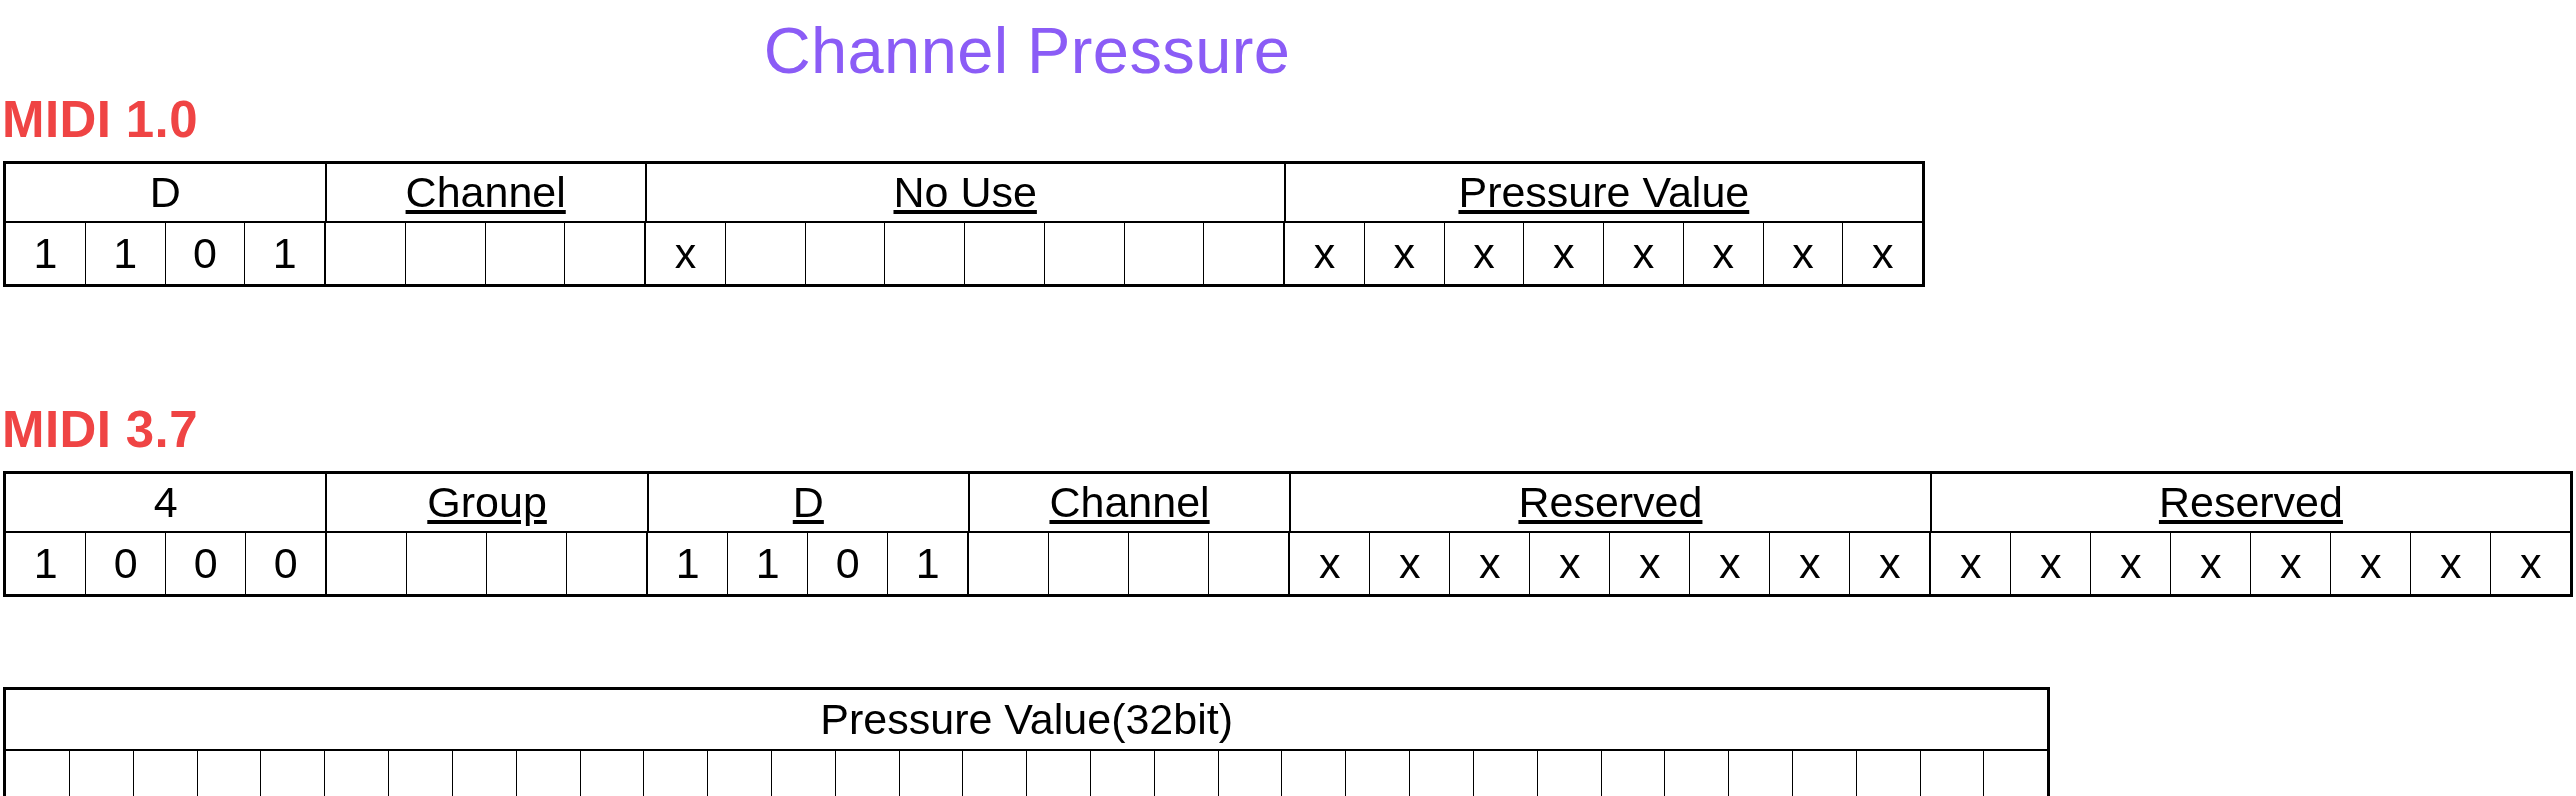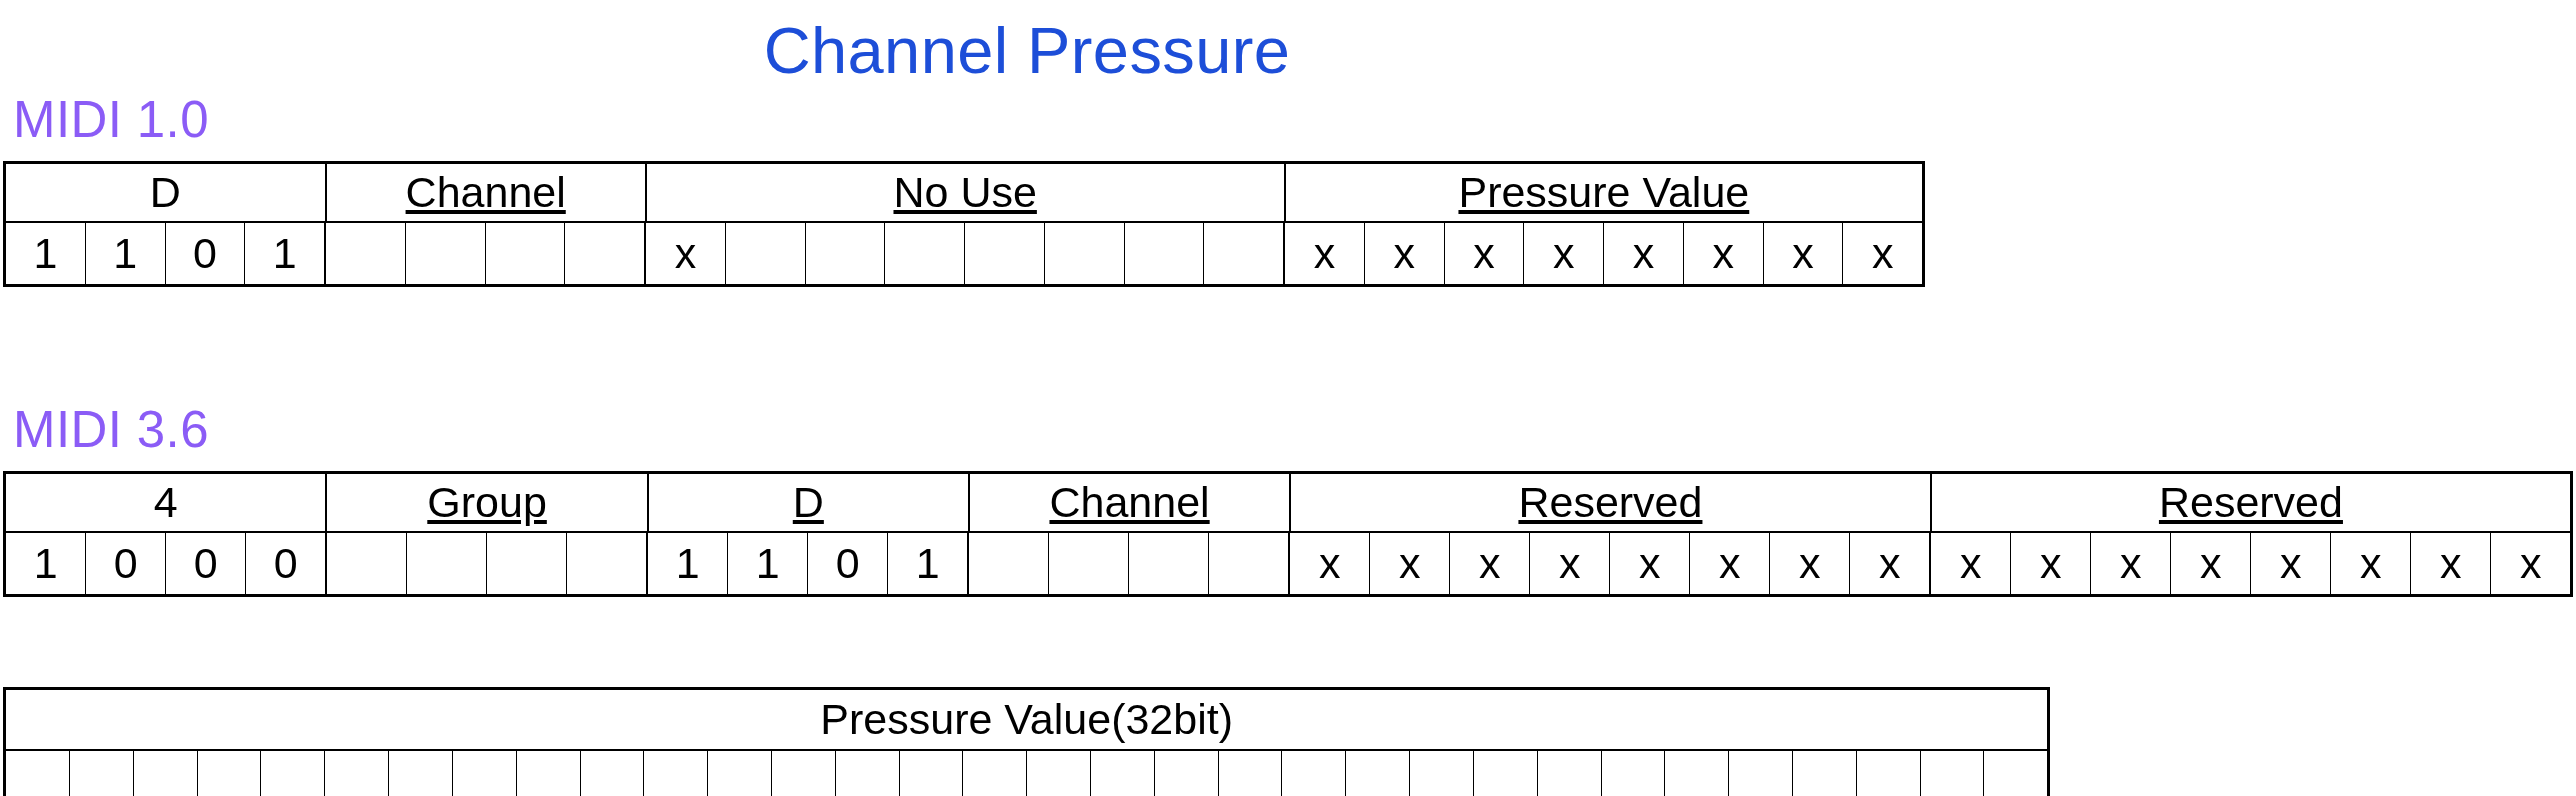--- a/index.html
+++ b/index.html
@@ -17,33 +17,34 @@
 
   .page-title {
     position: absolute;
     top: 18.3px;
     left: 0;
     width: 2054px;
     text-align: center;
     font-size: 65px;
     line-height: 1;
     font-weight: 400;
-    color: #1d4ed8;
-    letter-spacing: 0.4px;
-    white-space: nowrap;
-  }
-
-  .section-label {
-    position: absolute;
-    left: 13px;
-    font-size: 51px;
-    line-height: 1;
     color: #8b5cf6;
     letter-spacing: 0.4px;
     white-space: nowrap;
+  }
+
+  .section-label {
+    position: absolute;
+    left: 2px;
+    font-size: 51px;
+    line-height: 1;
+    color: #ef4444;
+    letter-spacing: 0.4px;
+    white-space: nowrap;
+    font-weight: bold;
   }
   #label-midi1 { top: 94px; }
   #label-midi2 { top: 404px; }
 
   .bit-table {
     position: absolute;
     left: 3.2px;
     box-sizing: border-box;
     border: 3.2px solid #000000;
     background: #ffffff;
@@ -125,21 +126,21 @@
       <div class="bcell">x</div>
       <div class="bcell">x</div>
       <div class="bcell">x</div>
       <div class="bcell">x</div>
       <div class="bcell">x</div>
       <div class="bcell">x</div>
       <div class="bcell">x</div>
     </div>
   </div>
 
-<div class="section-label" id="label-midi2">MIDI 3.6</div>
+<div class="section-label" id="label-midi2">MIDI 3.7</div>
 
 <div class="bit-table" id="table-midi2">
     <div class="hrow">
       <div class="hcell" style="flex: 4 4 0px;">4</div>
       <div class="hcell" style="flex: 4 4 0px;">Group</div>
       <div class="hcell" style="flex: 4 4 0px;">D</div>
       <div class="hcell" style="flex: 4 4 0px;">Channel</div>
       <div class="hcell" style="flex: 8 8 0px;">Reserved</div>
       <div class="hcell" style="flex: 8 8 0px;">Reserved</div>
     </div>

